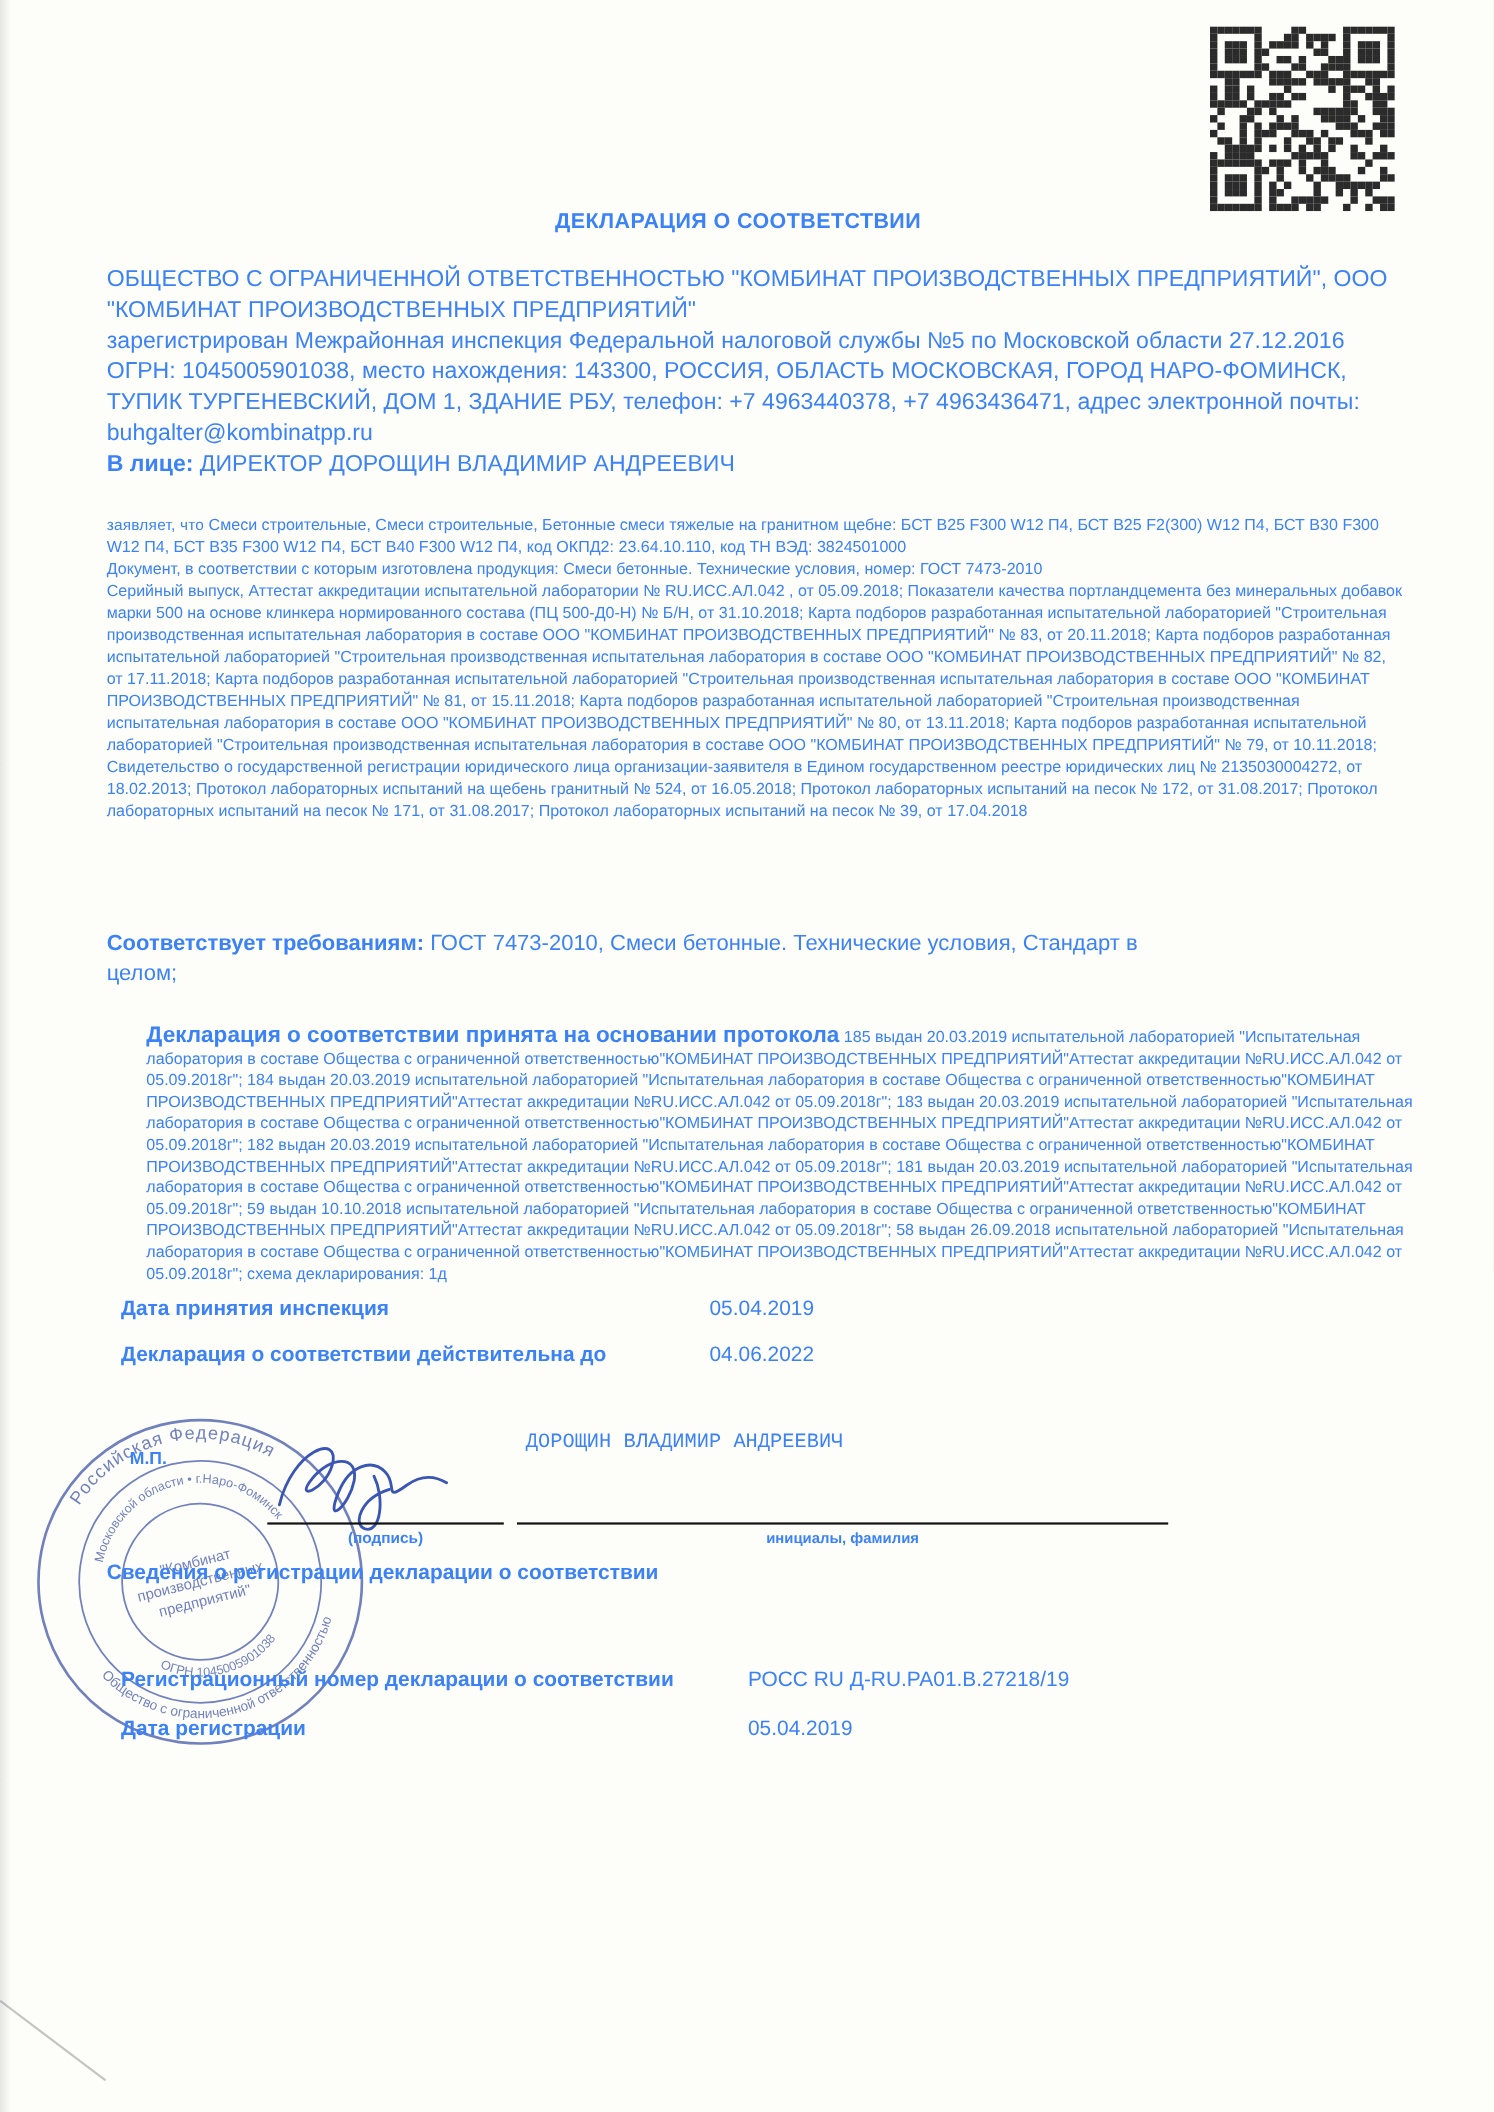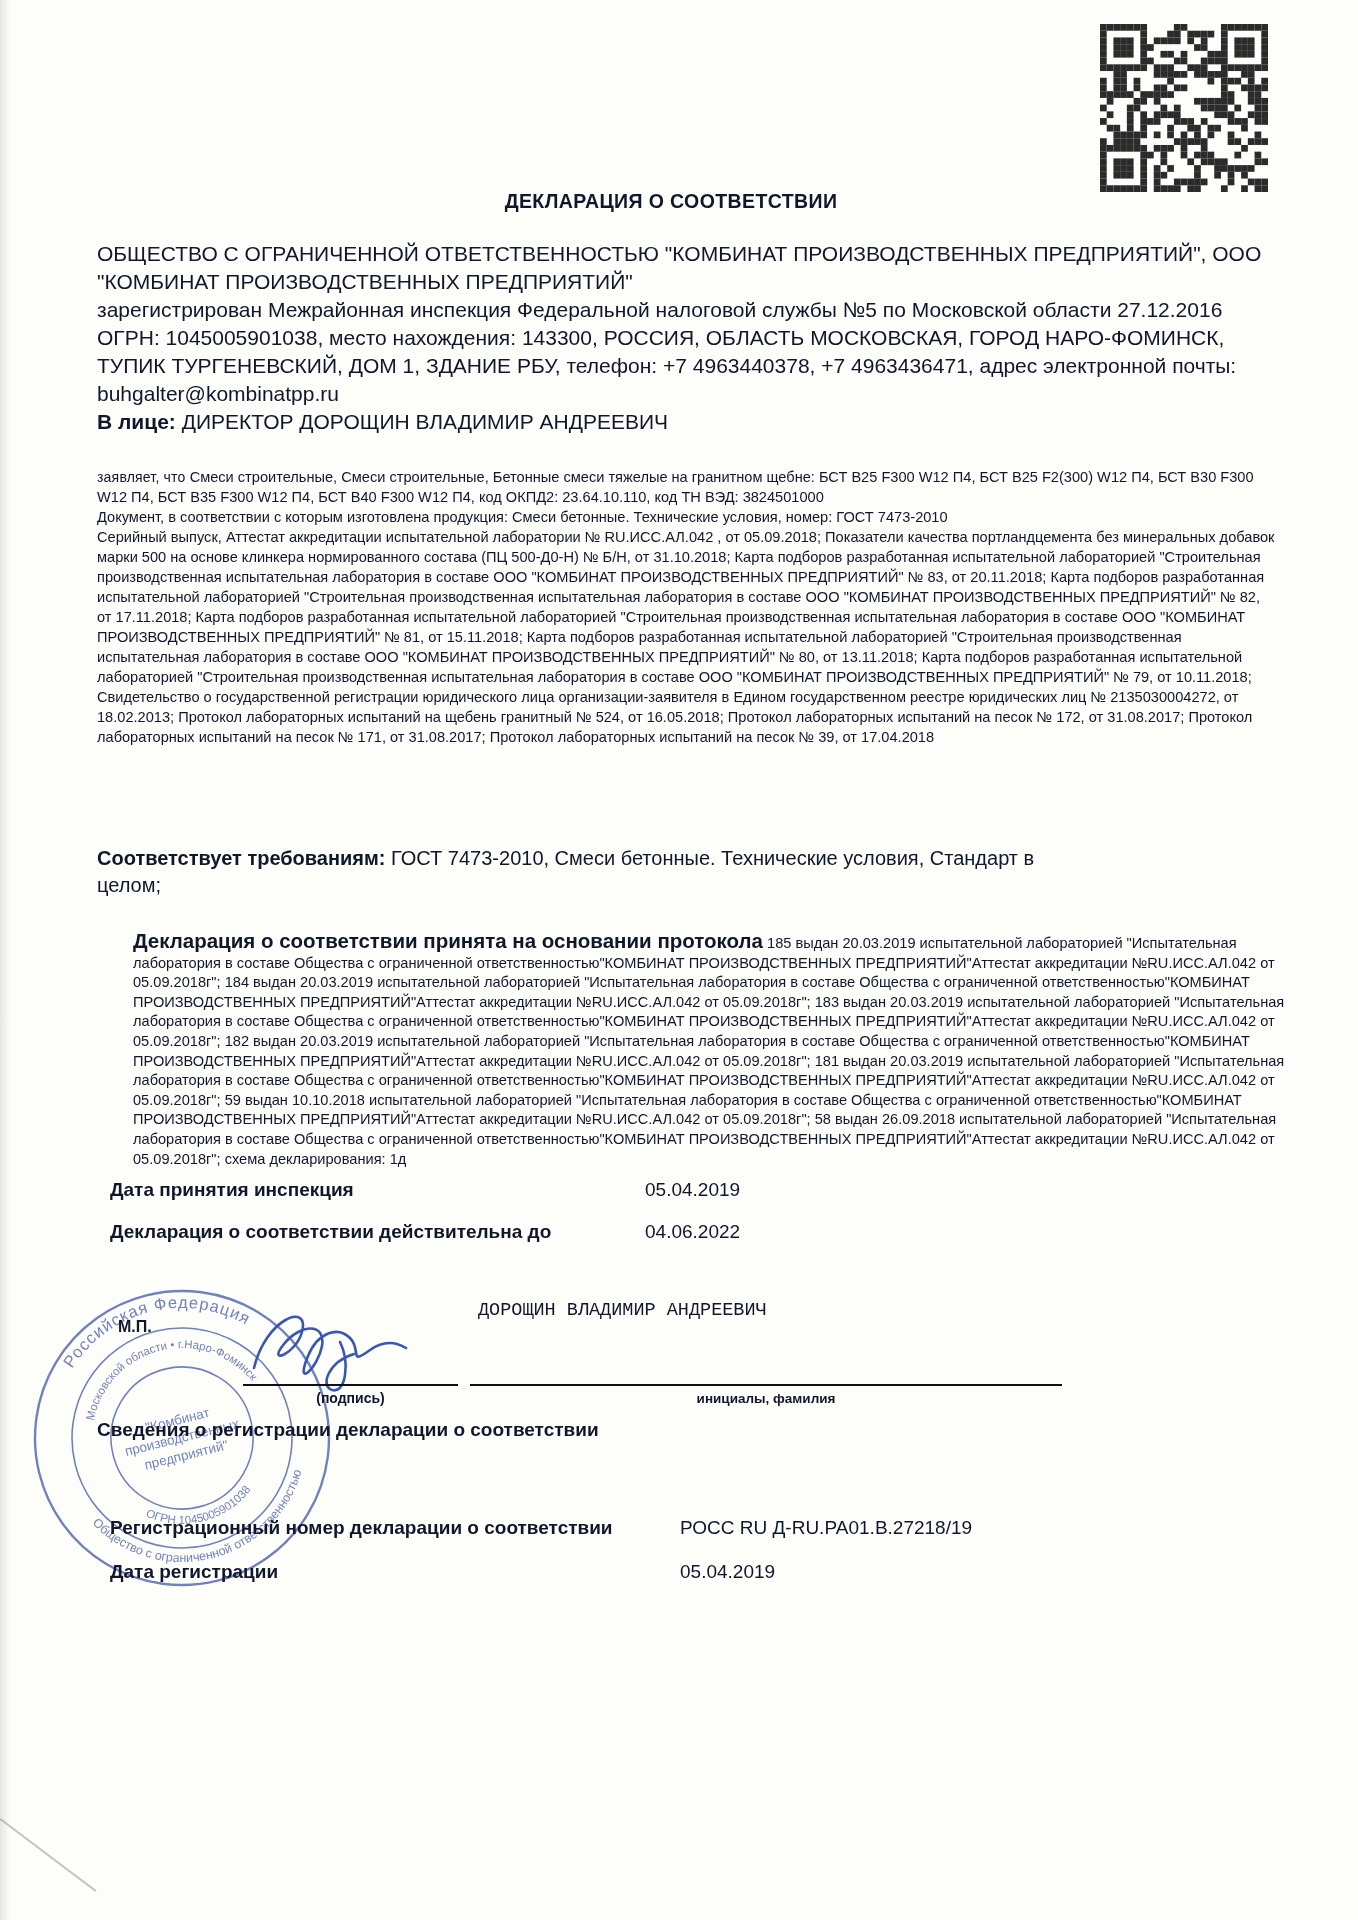--- a/index.html
+++ b/index.html
@@ -2,21 +2,21 @@
 <html><head>
 <meta charset="utf-8">
 <style>
   html,body{margin:0;padding:0;background:#e8e8e6;}
   .page{
     position:relative;
     width:1358px;height:1920px;
     margin:0 auto;
     background:#fdfdfa;
     font-family:"Liberation Sans", sans-serif;
-    color:#0f172a;
+    color:#3b82f6;
     overflow:hidden;
   }
   .abs{position:absolute;}
   .scan-edge{
     left:0;top:0;bottom:0;width:10px;
     background:linear-gradient(to right, rgba(60,60,60,.12), rgba(0,0,0,0));
   }
   .corner-mark{
     left:-30px;top:1848px;width:120px;height:60px;
     border-top:2px solid rgba(90,90,90,.35);

